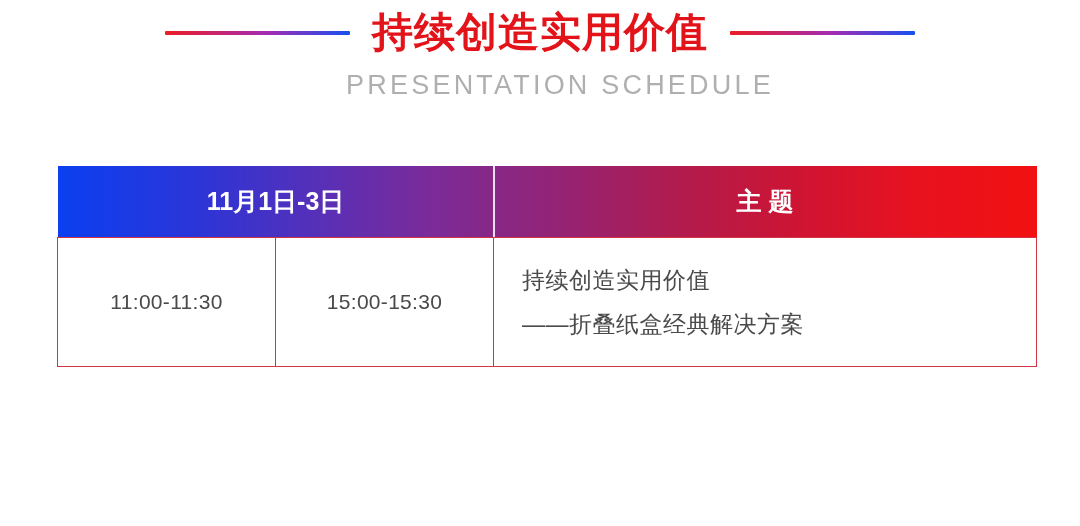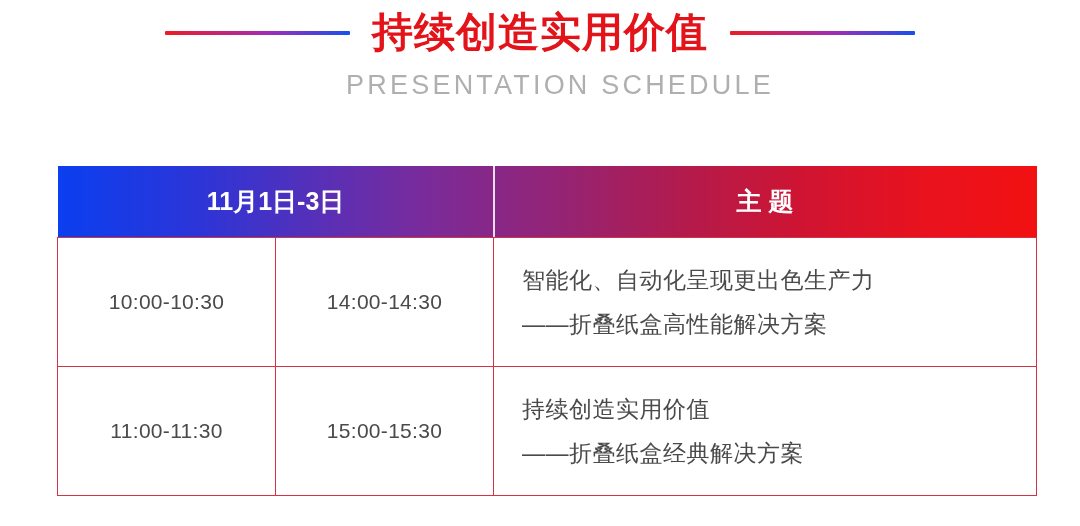--- a/index.html
+++ b/index.html
@@ -168,28 +168,20 @@
         <th class="th-date" colspan="2">
           <span class="th-label">11月1日-3日</span>
         </th>
         <th class="th-topic">
           <span class="th-label">主 题</span>
         </th>
       </tr>
     </thead>
 
     <tbody>
-      <tr>
-        <td class="time-cell">10:00-10:30</td>
-        <td class="time-cell">14:00-14:30</td>
-        <td class="topic-cell">
-          <span class="topic-line">智能化、自动化呈现更出色生产力</span>
-          <span class="topic-line topic-line-2">——折叠纸盒高性能解决方案</span>
-        </td>
-      </tr>
 
       <tr>
         <td class="time-cell">11:00-11:30</td>
         <td class="time-cell">15:00-15:30</td>
         <td class="topic-cell">
           <span class="topic-line">持续创造实用价值</span>
           <span class="topic-line topic-line-2">——折叠纸盒经典解决方案</span>
         </td>
       </tr>
     </tbody>

